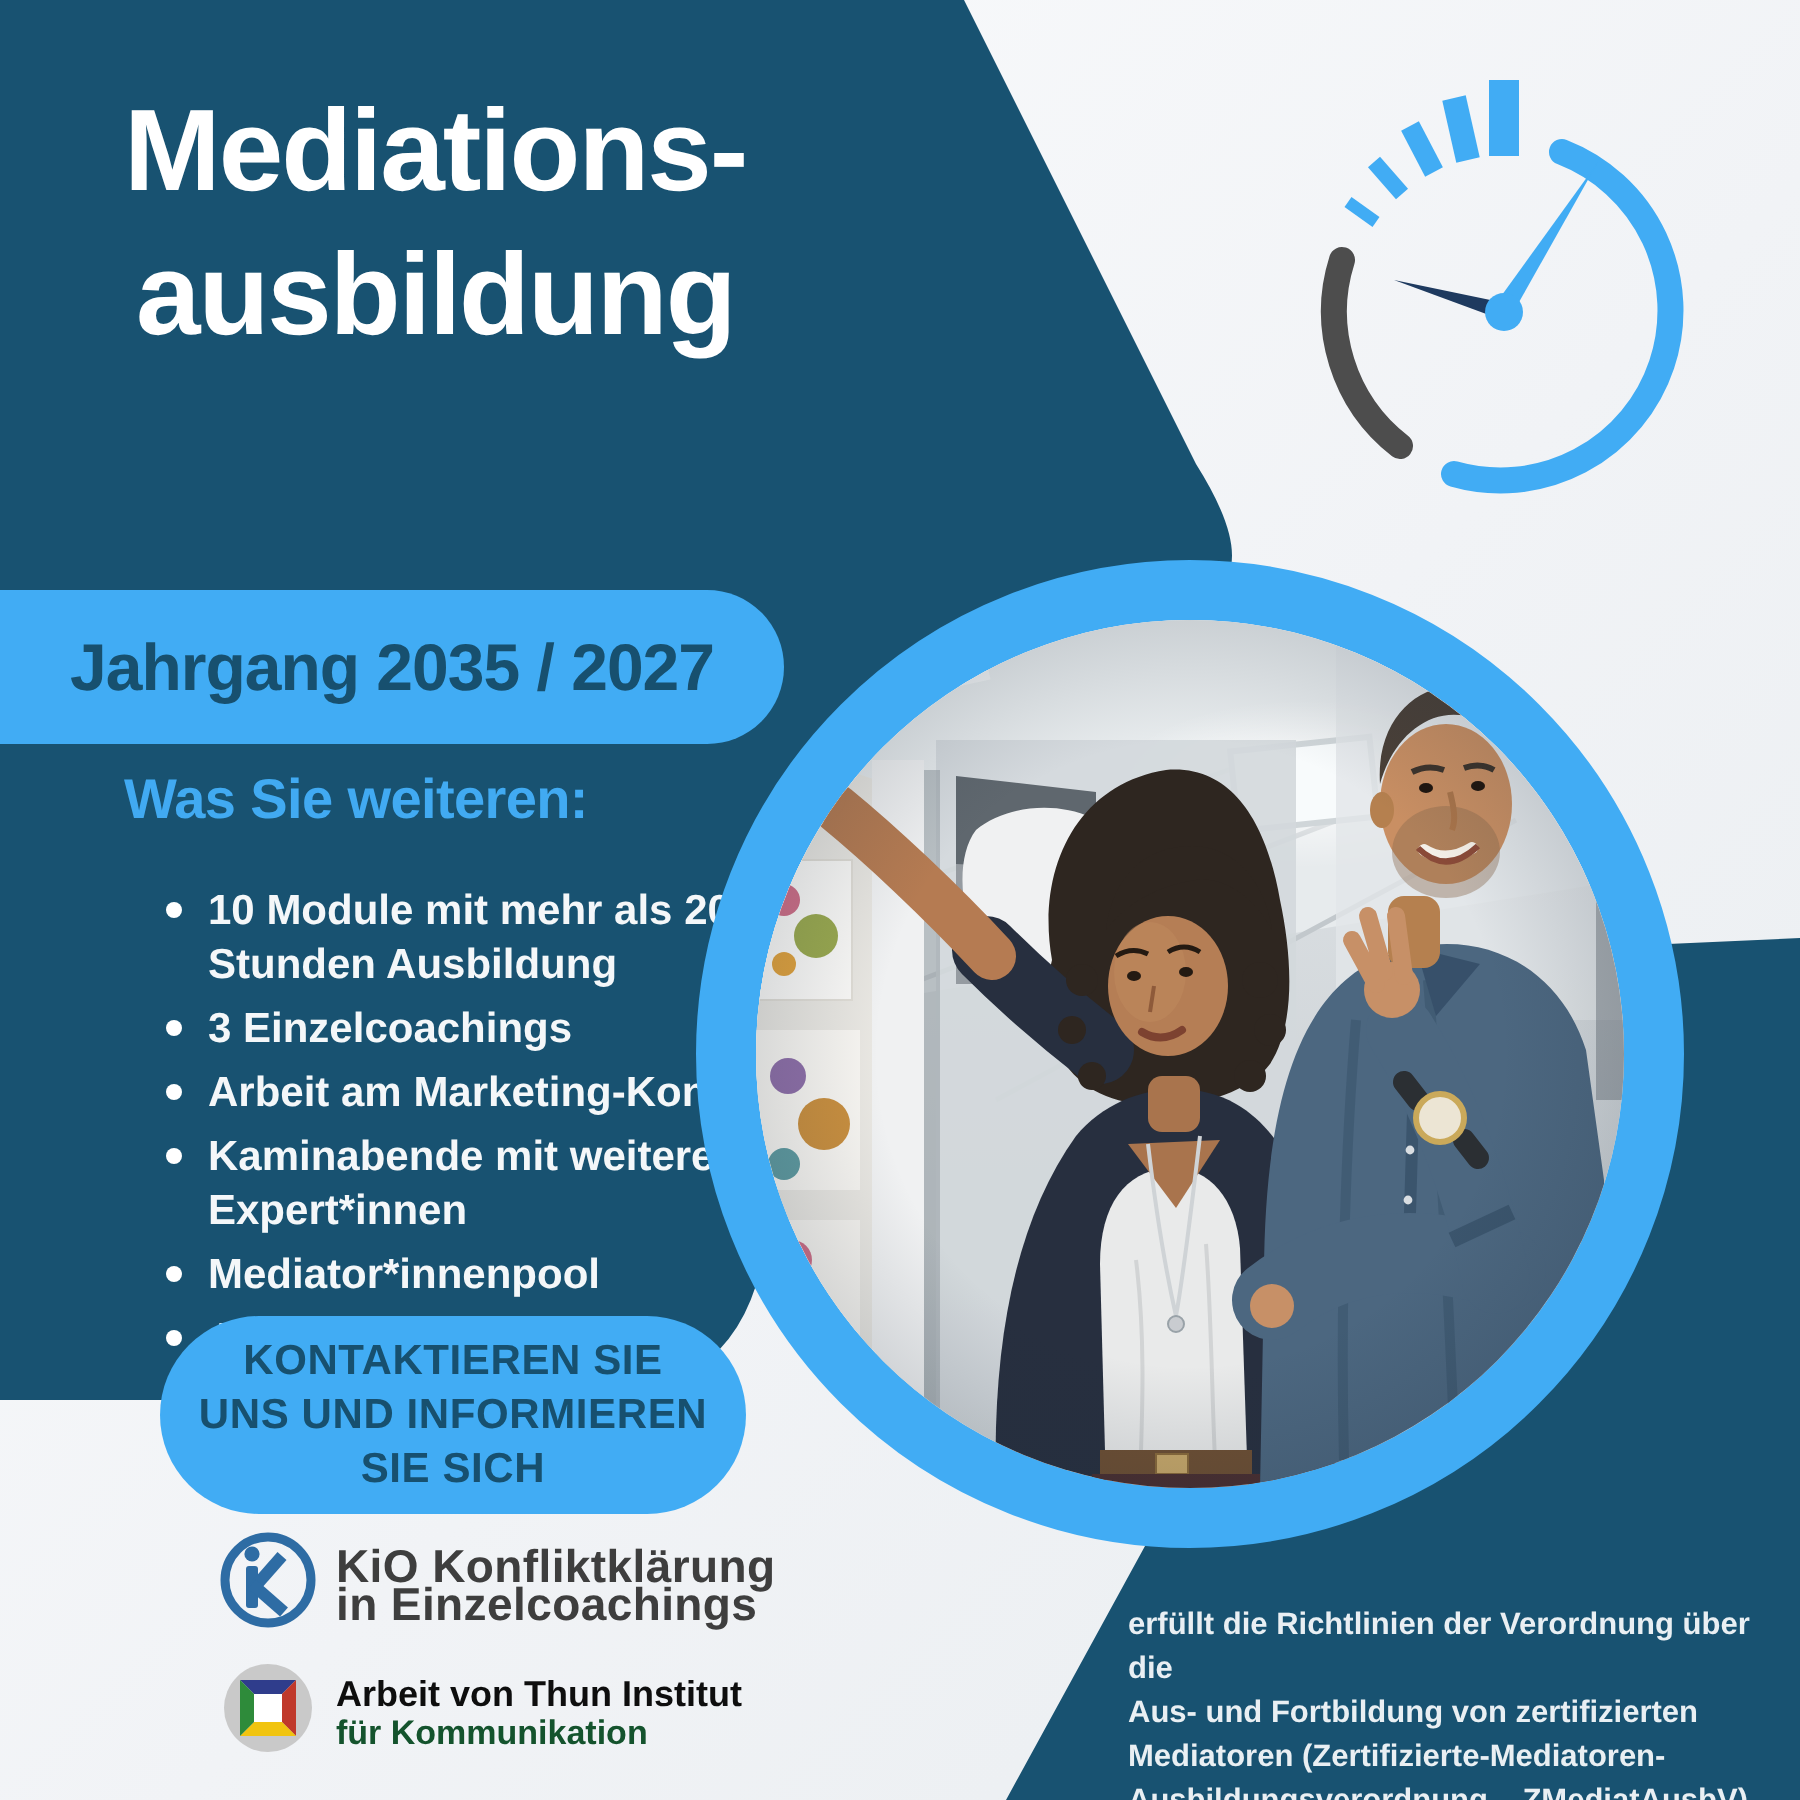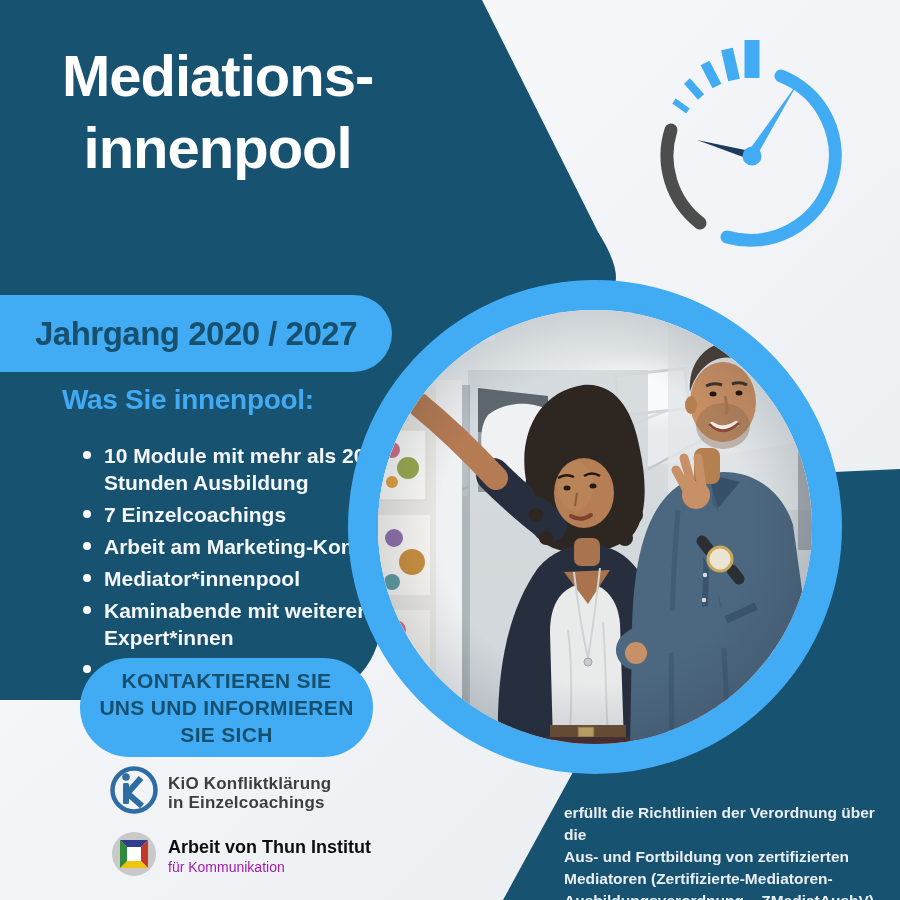--- a/index.html
+++ b/index.html
@@ -46,25 +46,25 @@
   .cta{left:80px;top:658px;width:293px;height:99px;z-index:4;
     background:#41acf4;border:none;border-radius:50px;cursor:pointer;
     display:flex;align-items:center;justify-content:center;text-align:center;
     color:#17506f;font-family:"Liberation Sans",sans-serif;
     font-size:21px;font-weight:800;line-height:27px;letter-spacing:0.3px;
     white-space:pre-line;}
 
   
   .kio-mark{left:108px;top:764px;z-index:2;}
   .kio-text{left:168px;top:774px;z-index:2;color:#3e3e3e;
-    font-size:17px;font-weight:600;line-height:19px;letter-spacing:0.2px;}
+    font-size:23px;font-weight:600;line-height:19px;letter-spacing:0.2px;}
   .svt-mark{left:108px;top:828px;z-index:2;}
   .svt-text{left:168px;top:837px;z-index:2;line-height:20px;}
   .svt-line1{color:#0e0e0e;font-size:18px;font-weight:800;}
-  .svt-line2{color:#a21caf;font-size:14px;font-weight:400;}
+  .svt-line2{color:#14532d;font-size:17px;font-weight:700;}
 
   
   .legal{left:564px;top:802px;width:330px;z-index:2;color:#e9eff3;
     font-size:15.5px;font-weight:600;line-height:22px;white-space:pre-line;}
 </style>
 </head>
 <body>
 
 <div class="stage">
 
@@ -76,49 +76,49 @@
         <stop offset="1" stop-color="#e9edf0"></stop>
       </linearGradient>
     </defs>
     <rect x="0" y="0" width="900" height="900" fill="url(#bandGrad)"></rect>
     <path d="M900 469 L834 472 Q790 515 760 560 L660 690 L584 752 L503 900 L900 900 Z" fill="#185271"></path>
     <path d="M0 0 L482 0 L598 232 Q622 270 614 288 L560 345 L430 520 L383 618 Q374 700 288 700 L0 700 Z" fill="#185271"></path>
   </svg>
 
   <div class="abs title">
     <div>Mediations-</div>
-    <div>innenpool</div>
+    <div>ausbildung</div>
   </div>
 
   <svg class="abs clock" width="210" height="214" viewBox="0 0 210 214">
     <path d="M136 42 A85 85 0 0 1 82 203" fill="none" stroke="#41acf4" stroke-width="13" stroke-linecap="round"></path>
     <path d="M26 96 A85 85 0 0 0 55 189" fill="none" stroke="#4d4d4d" stroke-width="13" stroke-linecap="round"></path>
     <line x1="43" y1="77" x2="29" y2="67" stroke="#41acf4" stroke-width="6"></line>
     <line x1="56" y1="63" x2="42" y2="47" stroke="#41acf4" stroke-width="8"></line>
     <line x1="72" y1="52" x2="60" y2="29" stroke="#41acf4" stroke-width="10"></line>
     <line x1="89" y1="46" x2="82" y2="15" stroke="#41acf4" stroke-width="12"></line>
     <line x1="107" y1="44" x2="107" y2="6" stroke="#41acf4" stroke-width="15"></line>
     <polygon points="102,119 110,125 154,47" fill="#41acf4"></polygon>
     <polygon points="105,117 109,127 52,106" fill="#1e3a5f"></polygon>
     <circle cx="107" cy="122" r="9.5" fill="#41acf4"></circle>
   </svg>
 
   <div class="abs banner">
-    <span>Jahrgang 2020 / 2027</span>
-  </div>
-
-  <div class="abs benefits-heading">Was Sie innenpool:</div>
+    <span>Jahrgang 2035 / 2027</span>
+  </div>
+
+  <div class="abs benefits-heading">Was Sie weiteren:</div>
   <ul class="abs benefits-list">
     <li>10 Module mit mehr als 200
 Stunden Ausbildung</li>
-    <li>7 Einzelcoachings</li>
+    <li>3 Einzelcoachings</li>
     <li>Arbeit am Marketing-Konzept</li>
-    <li>Mediator*innenpool</li>
     <li>Kaminabende mit weiteren
 Expert*innen</li>
+    <li>Mediator*innenpool</li>
     <li>Alumni-Netzwerk</li>
   </ul>
 
   <div class="abs photo">
     <svg width="434" height="434" viewBox="0 0 434 434">
       <defs>
         <linearGradient id="scBg" x1="0" y1="0" x2="0" y2="1">
           <stop offset="0" stop-color="#e3e7ea"></stop>
             <stop offset="1" stop-color="#c2c8cc"></stop>
         </linearGradient>

